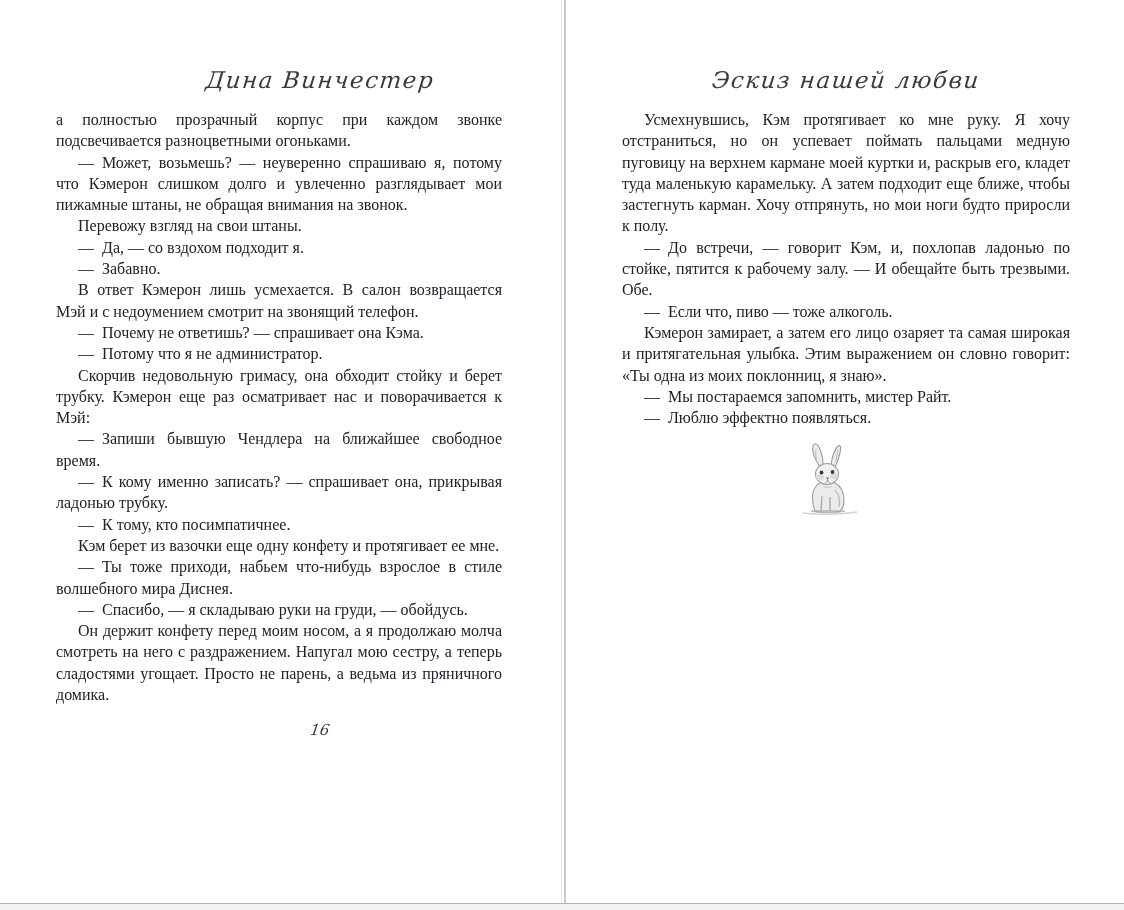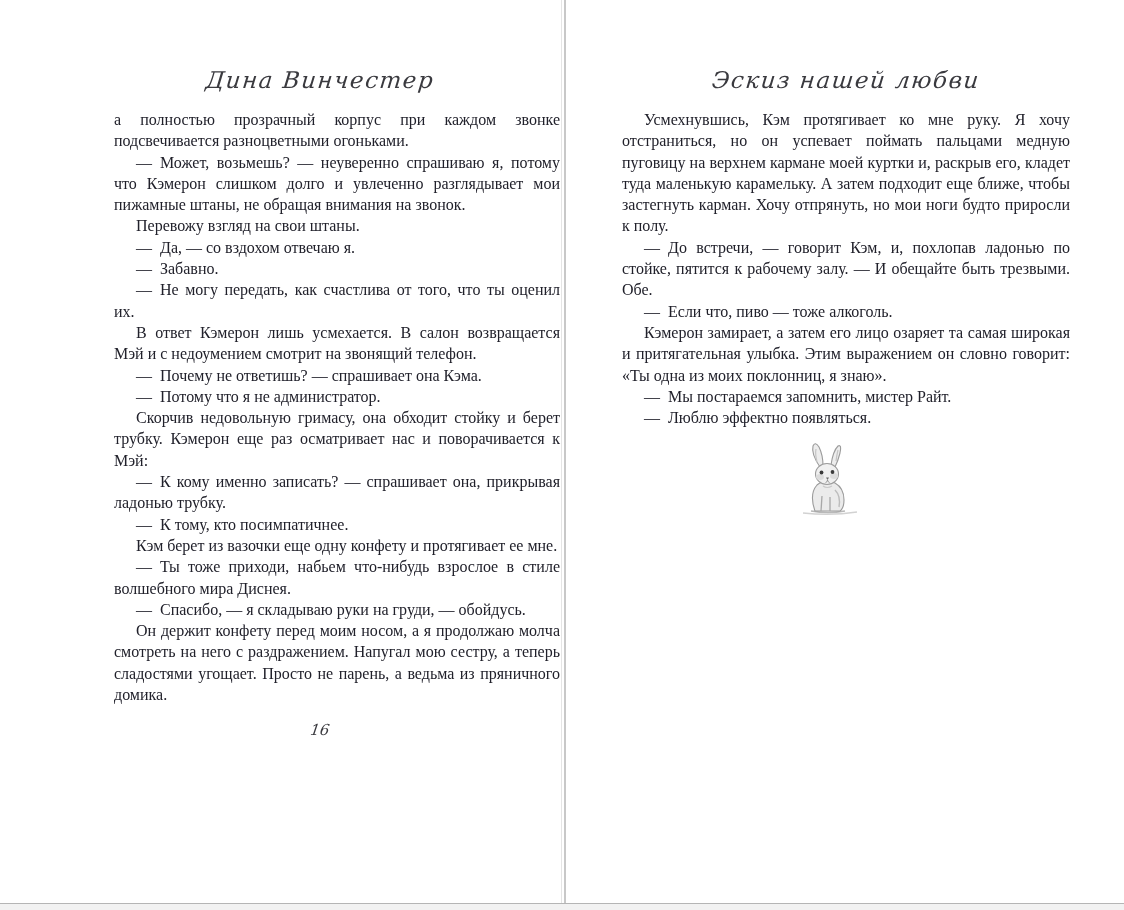--- a/index.html
+++ b/index.html
@@ -53,21 +53,21 @@
   .page-left  .running-head { width: 446px; margin-left: 97px; }
   .page-right .running-head { width: 448px; margin-left: 56px; }
 
   .text-block {
     margin-top: 9px;
     font-size: 16px;
     line-height: 21.3px;
     color: #21212b;
     text-align: justify;
   }
-  .page-left  .text-block { width: 446px; margin-left: 114px; }
+  .page-left  .text-block { width: 446px; margin-left: 56px; }
   .page-right .text-block { width: 448px; margin-left: 56px; }
 
   .para { text-indent: 0; }
   .para.indent { text-indent: 22px; }
 
   .page-number {
     width: 446px; margin-left: 97px;
     margin-top: 16px;
     text-align: center;
     font-family: "DejaVu Serif", serif;
@@ -89,27 +89,27 @@
 <div class="reader">
 
   <div class="edge-left"></div>
 
   <div class="page page-left">
     <div class="running-head">Дина Винчестер</div>
     <div class="text-block">
         <div class="para">а полностью прозрачный корпус при каждом звонке подсвечивается разноцветными огоньками.</div>
         <div class="para indent">— Может, возьмешь? — неуверенно спрашиваю я, потому что Кэмерон слишком долго и увлеченно разглядывает мои пижамные штаны, не обращая внимания на звонок.</div>
         <div class="para indent">Перевожу взгляд на свои штаны.</div>
-        <div class="para indent">— Да, — со вздохом отвечаю я.</div>
+        <div class="para indent">— Да, — со вздохом подходит я.</div>
         <div class="para indent">— Забавно.</div>
-        <div class="para indent">— Не могу передать, как счастлива от того, что ты оценил их.</div>
         <div class="para indent">В ответ Кэмерон лишь усмехается. В салон возвращается Мэй и с недоумением смотрит на звонящий телефон.</div>
         <div class="para indent">— Почему не ответишь? — спрашивает она Кэма.</div>
         <div class="para indent">— Потому что я не администратор.</div>
         <div class="para indent">Скорчив недовольную гримасу, она обходит стойку и берет трубку. Кэмерон еще раз осматривает нас и поворачивается к Мэй:</div>
+        <div class="para indent">— Запиши бывшую Чендлера на ближайшее свободное время.</div>
         <div class="para indent">— К кому именно записать? — спрашивает она, прикрывая ладонью трубку.</div>
         <div class="para indent">— К тому, кто посимпатичнее.</div>
         <div class="para indent">Кэм берет из вазочки еще одну конфету и протягивает ее мне.</div>
         <div class="para indent">— Ты тоже приходи, набьем что-нибудь взрослое в стиле волшебного мира Диснея.</div>
         <div class="para indent">— Спасибо, — я складываю руки на груди, — обойдусь.</div>
         <div class="para indent">Он держит конфету перед моим носом, а я продолжаю молча смотреть на него с раздражением. Напугал мою сестру, а теперь сладостями угощает. Просто не парень, а ведьма из пряничного домика.</div>
       </div>
     <div class="page-number">16</div>
   </div>
 

